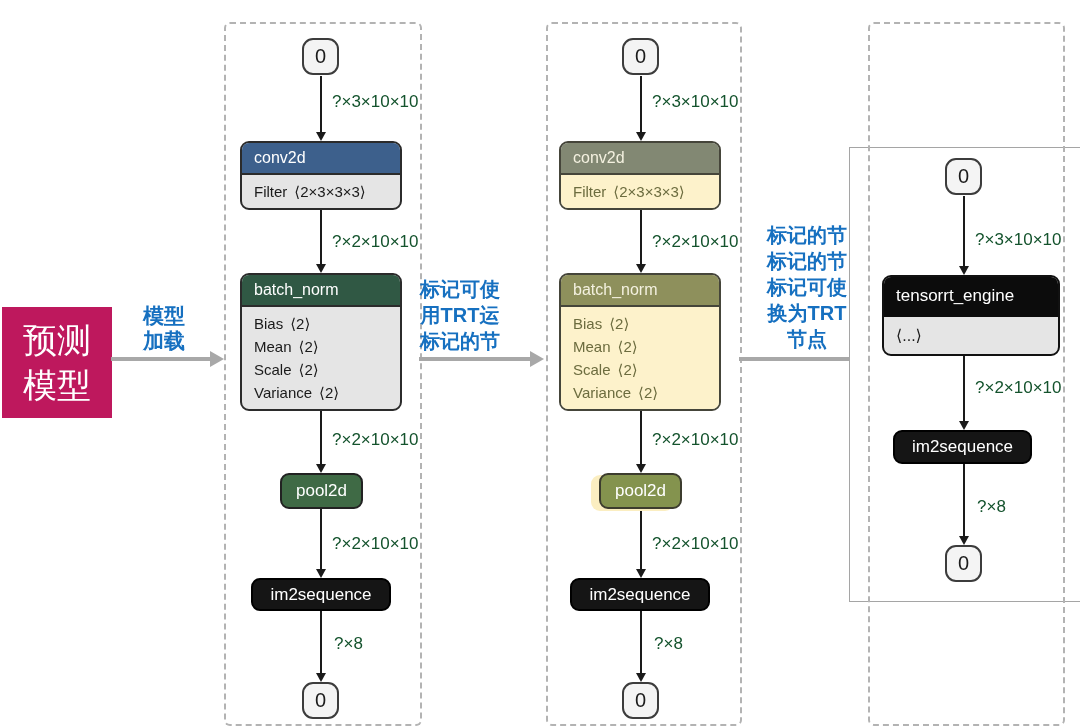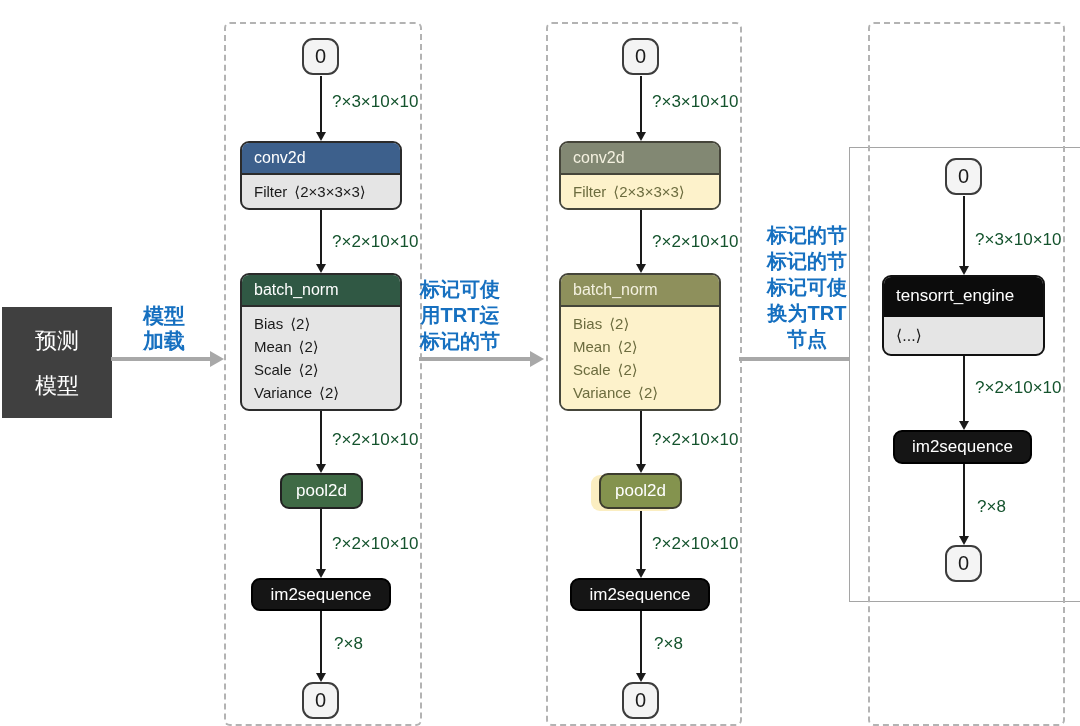--- a/index.html
+++ b/index.html
@@ -1,20 +1,20 @@
 <!DOCTYPE html>
 <html><head>
 <meta charset="utf-8">
 <style>
   html,body{margin:0;padding:0;background:#fff}
   .canvas{position:relative;width:1080px;height:726px;background:#fff;overflow:hidden;
           font-family:"Liberation Sans","DejaVu Sans",sans-serif}
-  .model-box{position:absolute;left:2px;top:307px;width:110px;height:111px;background:#404040;
+  .model-box{position:absolute;left:2px;top:307px;width:110px;height:111px;background:#be185d;
              color:#fff;display:flex;flex-direction:column;align-items:center;justify-content:center;
-             font-size:22px;line-height:45px;font-weight:500}
+             font-size:34px;line-height:45px;font-weight:500}
   .step-label{position:absolute;color:#1670c0;font-weight:700;text-align:center}
   .step-sm{font-size:21px;line-height:25px}
   .step-lg{font-size:20px;line-height:26px}
   .h-line{position:absolute;height:4px;background:#a8a8a8}
   .h-head{position:absolute;width:0;height:0;border-top:8px solid transparent;
           border-bottom:8px solid transparent;border-left:14px solid #a8a8a8}
   .panel{position:absolute;border:2px dashed #b3b3b3;border-radius:6px}
   .white-rect{position:absolute;background:#fff;border:1px solid #a5a5a5}
   .node-io{position:absolute;width:37px;height:37px;background:#f4f4f4;border:2px solid #3c3c3c;
            border-radius:11px;display:flex;align-items:center;justify-content:center;
@@ -167,21 +167,21 @@
   <div class="h-head" style="left:851px;top:351px"></div>
 
   <div class="white-rect" style="left:849px;top:147px;width:233px;height:453px"></div>
   <div class="panel" style="left:868px;top:22px;width:193px;height:700px"></div>
 
   <div class="node-io" style="left:945px;top:158px">0</div>
   <div class="v-line" style="left:964px;top:196px;height:70px"></div>
   <div class="v-head" style="left:959px;top:266px"></div>
   <div class="edge-label" style="left:975px;top:230px">?×3×10×10</div>
 
-  <div class="op trt" style="left:882px;top:275px;width:163px">
+  <div class="op trt" style="left:882px;top:275px;width:178px">
     <div class="op-head">tensorrt_engine</div>
     <div class="op-body">
       <div><span>⟨...⟩</span></div>
     </div>
   </div>
   <div class="v-line" style="left:964px;top:353px;height:68px"></div>
   <div class="v-head" style="left:959px;top:421px"></div>
   <div class="edge-label" style="left:975px;top:378px">?×2×10×10</div>
 
   <div class="pill seq" style="left:893px;top:430px;width:139px;height:34px">im2sequence</div>

